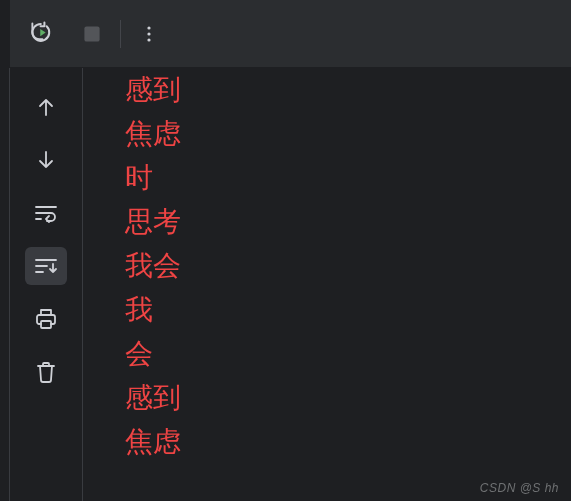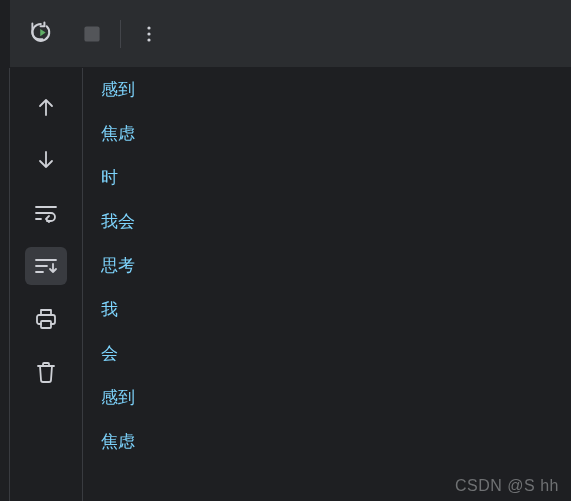--- a/index.html
+++ b/index.html
@@ -65,33 +65,35 @@
   }
   .gutter-btn.selected {
     background: #393b40;
   }
   .output {
     flex: 1;
     padding: 0 0 0 18px;
     overflow: hidden;
   }
   .line {
-    font-size: 17px;
+    font-size: 28px;
     line-height: 44px;
-    color: #7dd3fc;
+    color: #ef4444;
     font-family: "Microsoft YaHei", "PingFang SC", sans-serif;
     white-space: pre;
+    margin-left: 24px;
   }
   .watermark {
     position: absolute;
     right: 12px;
     bottom: 6px;
-    font-size: 16px;
+    font-size: 12px;
     color: #6f7173;
     letter-spacing: 0.5px;
+    font-style: italic;
   }
   svg { display: block; }
 </style>
 </head>
 <body>
 
 <div class="toolbar">
   <div class="tb-btn">
     <svg width="27" height="27" viewBox="0 0 24 24" fill="none">
       <path d="M3 3 v8 a6 6 0 0 0 6 6 h3" stroke="#CED0D6" stroke-width="1.7" fill="none" stroke-linecap="round"></path>
@@ -176,22 +178,22 @@
         <path d="M6 6 l1 14 a2 2 0 0 0 2 2 h6 a2 2 0 0 0 2 -2 l1 -14" stroke="#CED0D6" stroke-width="1.8" fill="none" stroke-linecap="round"></path>
       </svg>
     </div>
 
   </div>
 
   <div class="output">
     <div class="line">感到</div>
     <div class="line">焦虑</div>
     <div class="line">时</div>
+    <div class="line">思考</div>
     <div class="line">我会</div>
-    <div class="line">思考</div>
     <div class="line">我</div>
     <div class="line">会</div>
     <div class="line">感到</div>
     <div class="line">焦虑</div>
   </div>
 </div>
 
 <div class="watermark">CSDN @S  hh</div>
 
 </body></html>

